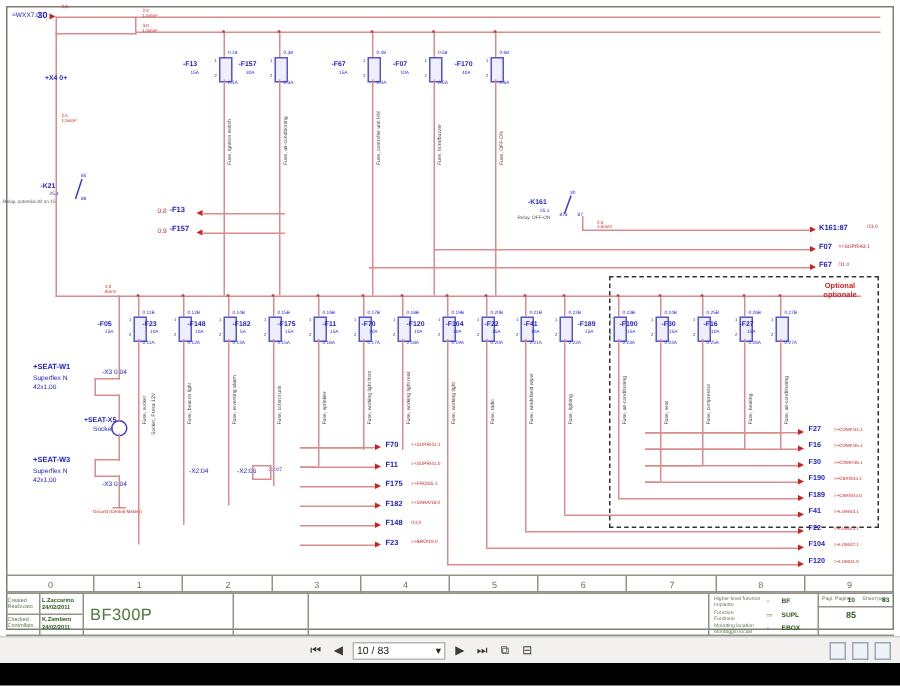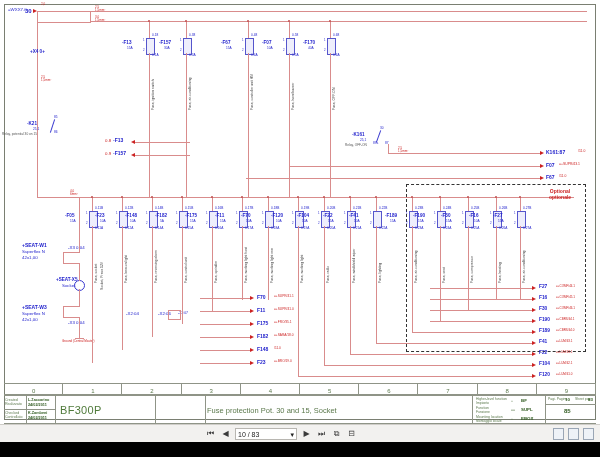--- a/index.html
+++ b/index.html
@@ -576,21 +576,20 @@
       <span>Controllato</span>
     </div>
     <div class="meta-b" style="position:absolute;left:28px;top:411px;">
       <span>K.Zambeni</span><br>
       <span>24/02/2011</span>
     </div>
 
     <div class="model">BF300P</div>
 
 
-    <div class="desc">Fuse protection Pot. 30 and 15, Socket</div>
 
     <div id="rmeta">
         <div class="rtab" style="left:476px;top:397px;"><span>Higher-level function</span><br><span>Impianto</span></div>
         <div class="rtab" style="left:511px;top:399px;">+</div>
         <div class="rtab b" style="left:521px;top:398px;">BF</div>
         <div class="rtab" style="left:476px;top:406px;"><span>Function</span><br><span>Funzione</span></div>
         <div class="rtab" style="left:511px;top:408px;">==</div>
         <div class="rtab b" style="left:521px;top:407px;">SUPL</div>
         <div class="rtab" style="left:476px;top:415px;"><span>Mounting location</span><br><span>Montaggio locale</span></div>
         <div class="rtab" style="left:511px;top:417px;">+</div>

